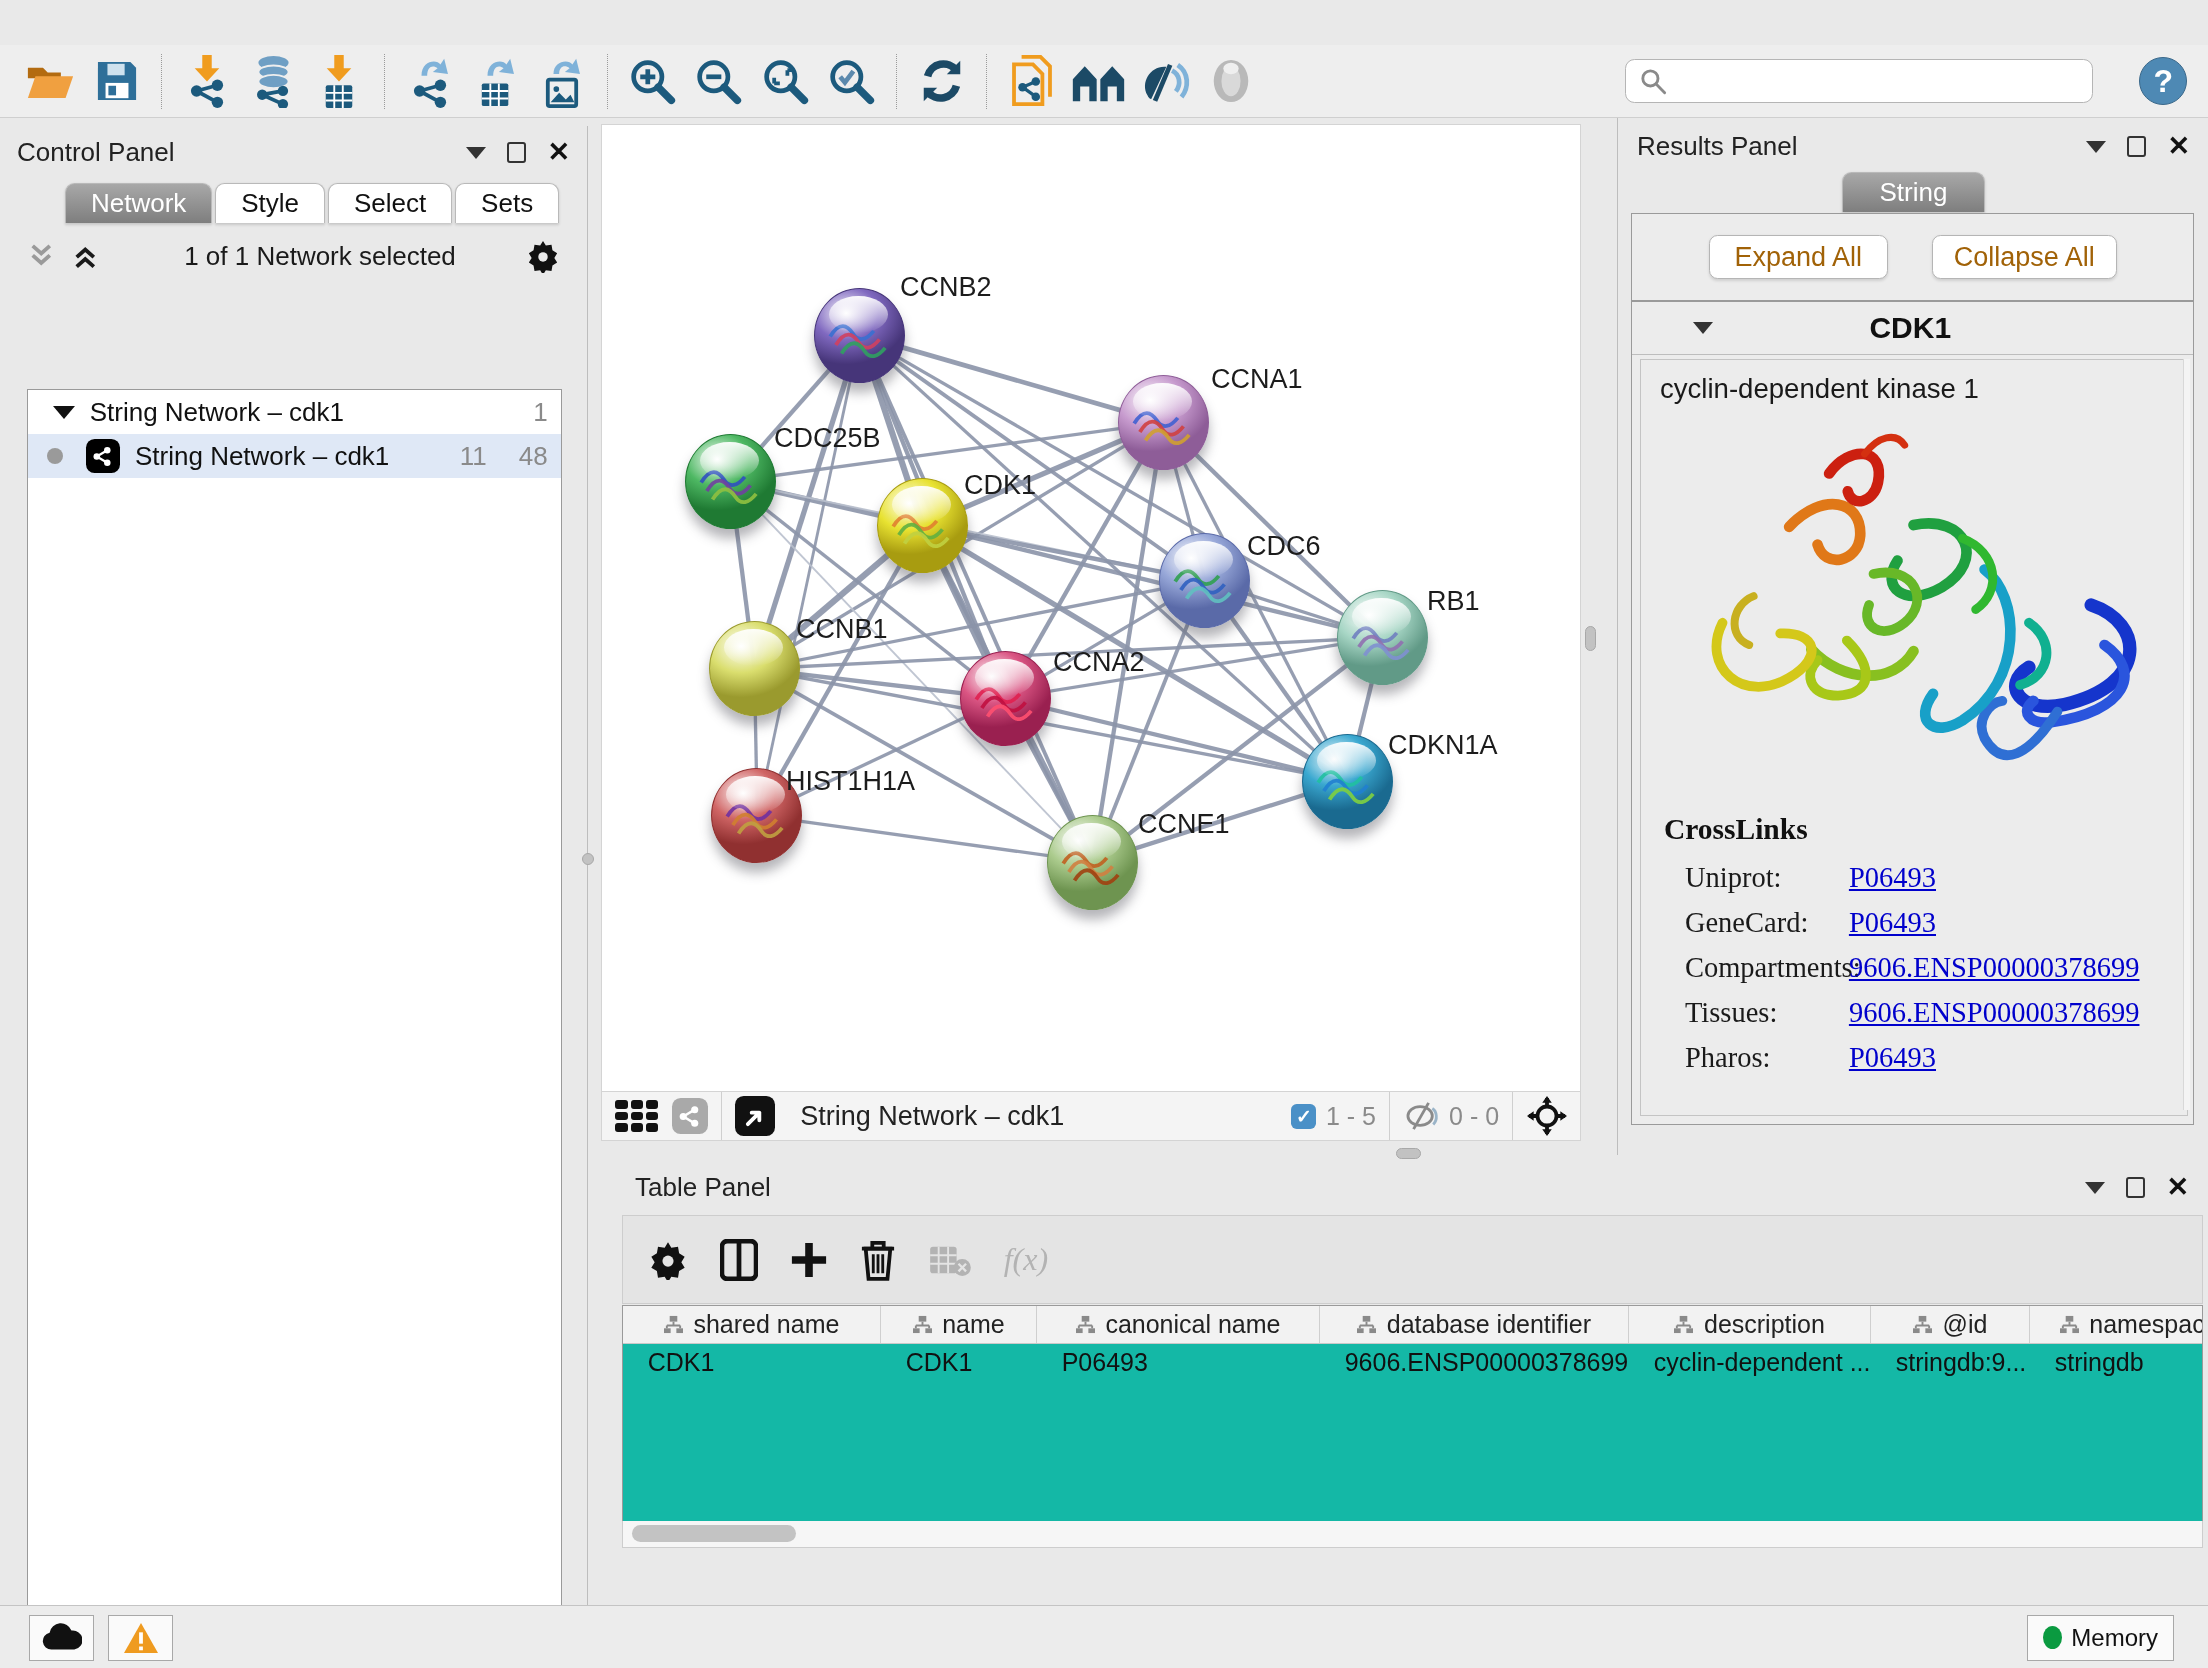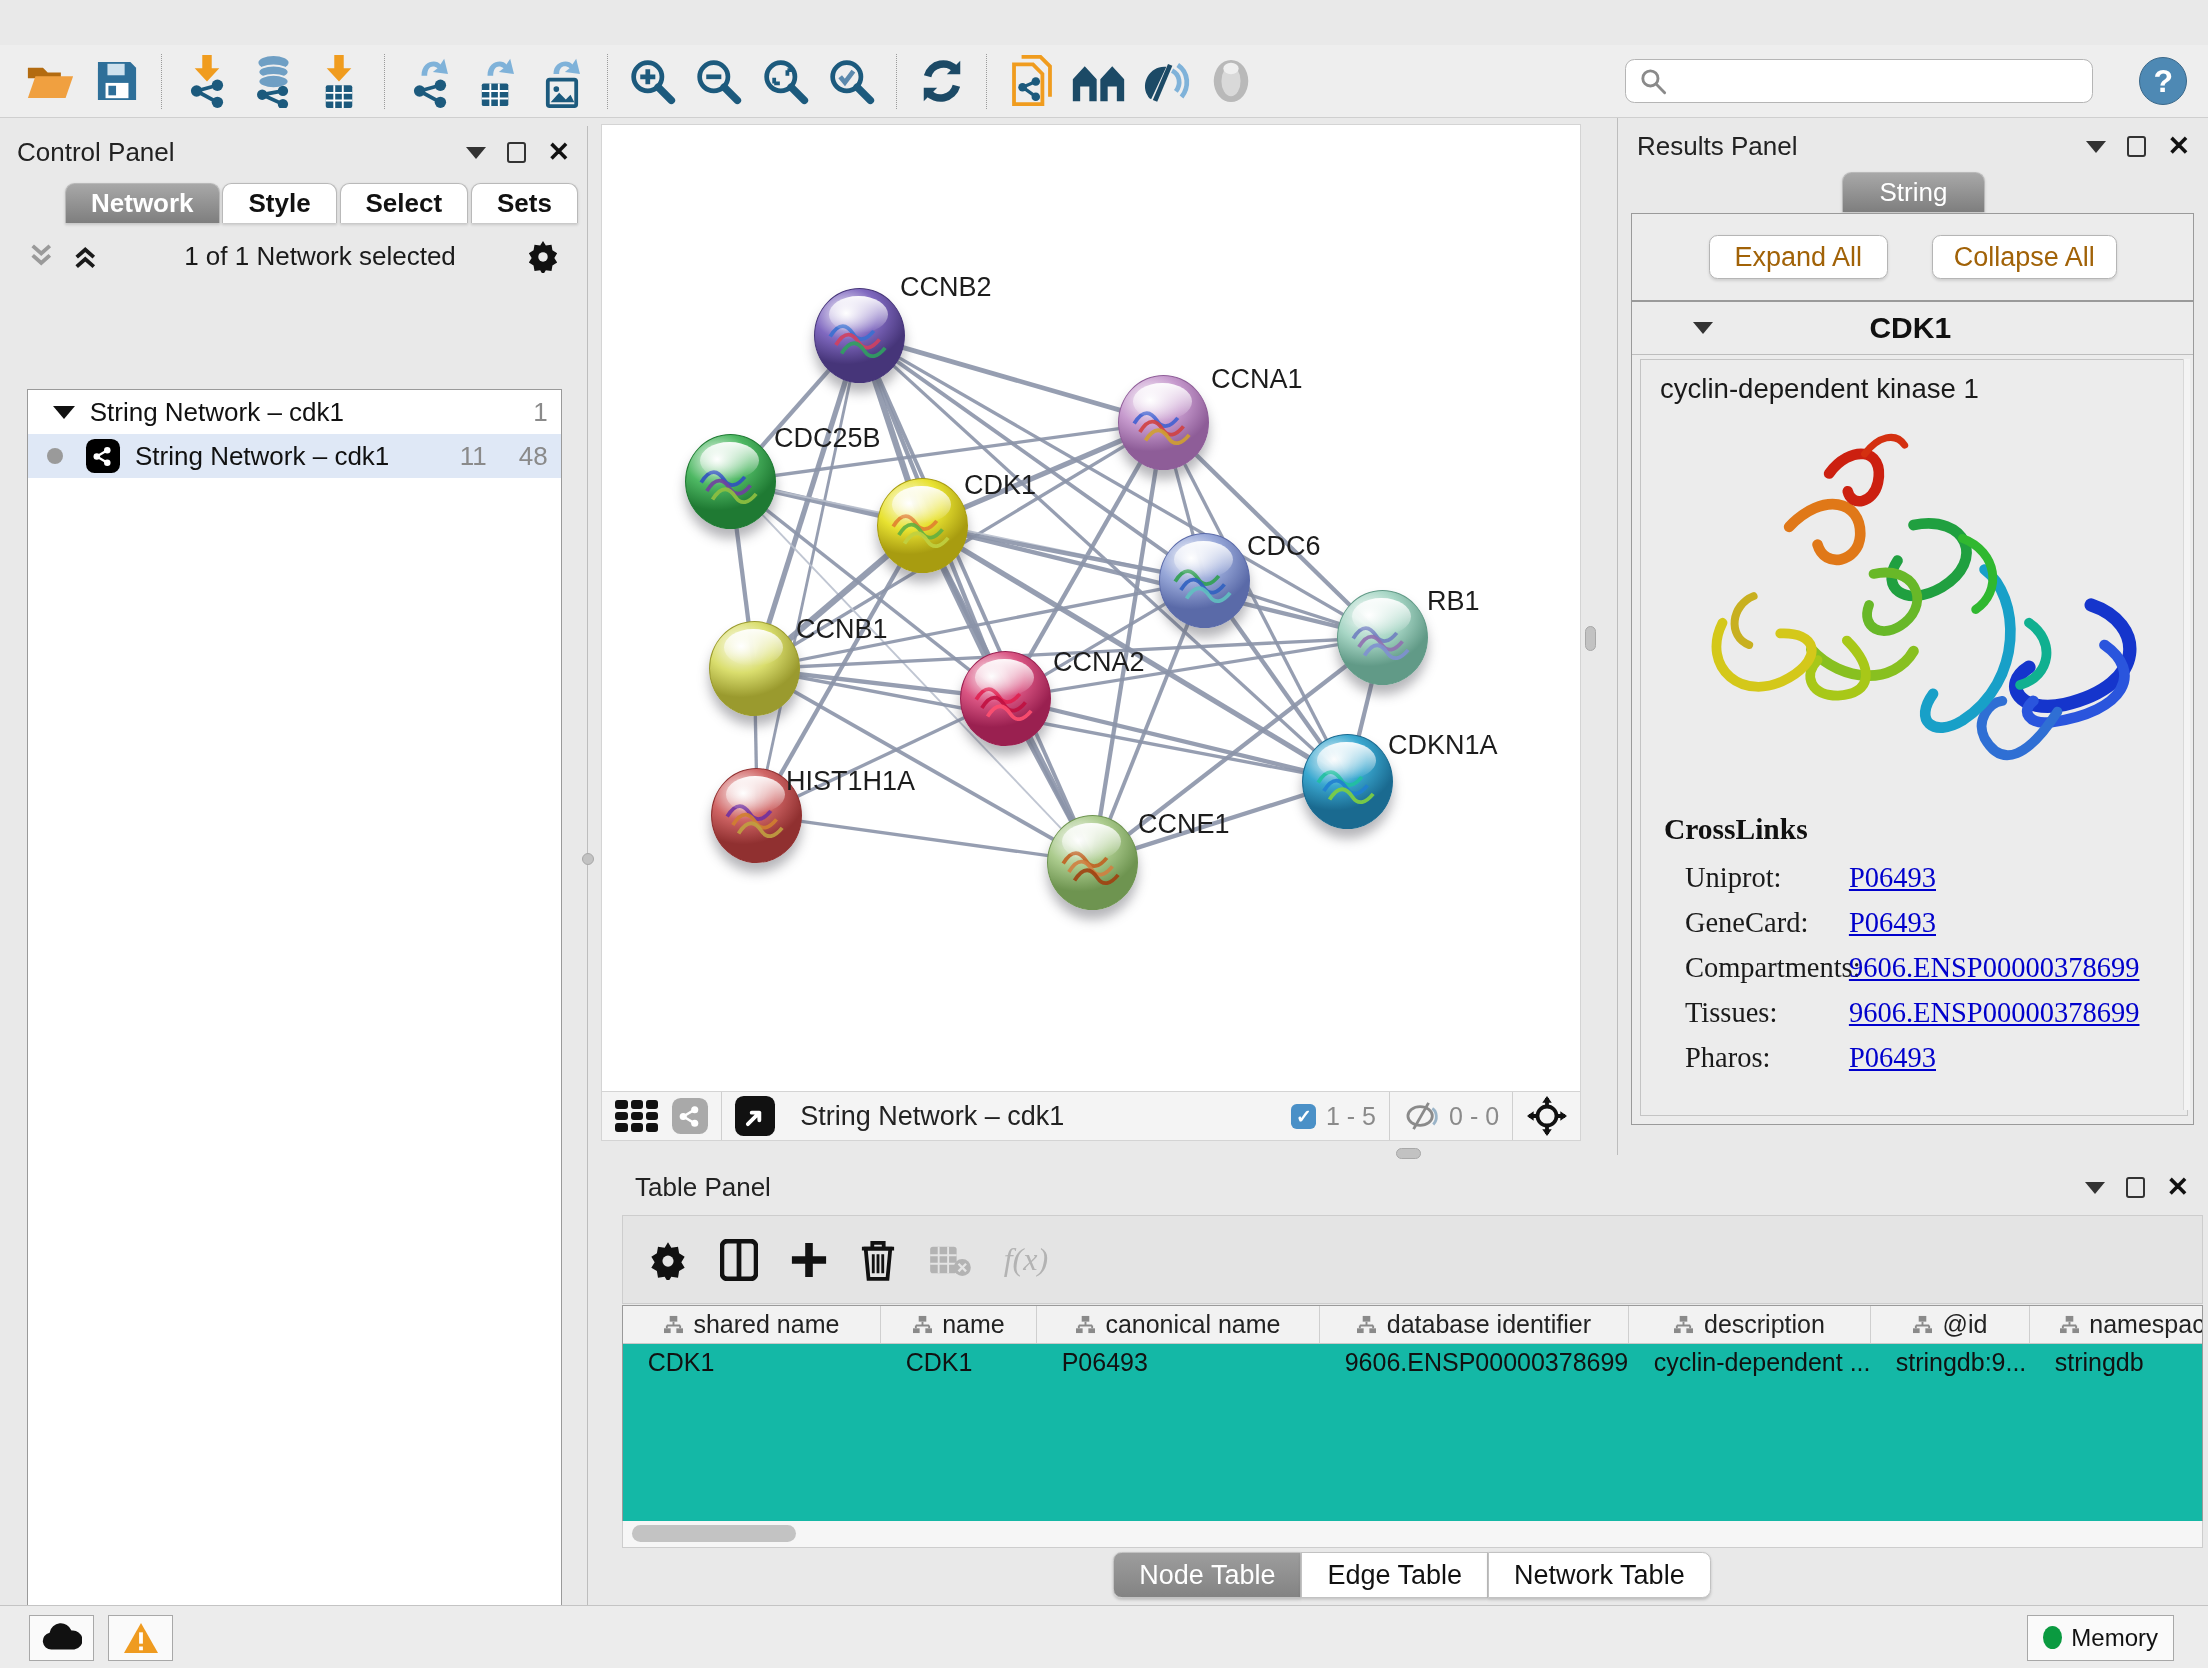--- a/index.html
+++ b/index.html
@@ -32,21 +32,21 @@
   .ph-tri { width:0; height:0; border-left:10.5px solid transparent; border-right:10.5px solid transparent; border-top:12.4px solid #333; }
   .ph-float { width:19px; height:21px; border:2.9px solid #333; border-radius:2.9px; }
   .ph-close { font-size:27px; font-weight:bold; color:#111; line-height:1; }
   .tabbtn { height:40px; padding:0 25px; display:flex; align-items:center; justify-content:center; font-size:26px;
     background:#fff; color:#111; border:1px solid #b9b9b9; border-bottom:none; border-radius:9.5px 9.5px 0 0; margin-right:2.9px; box-shadow:0 1.9px 2.9px rgba(0,0,0,.15);}
   .tabbtn.sel { background:linear-gradient(#a8a8a8,#7e7e7e); color:#fff; }
 
   
   #control-panel { position:absolute; left:0; top:126px; width:588px; height:1488px; background:#e9e9e9; border-right:1px solid #bdbdbd; }
   #control-panel .panel-header { padding:9.5px 17px 0 17px; height:44px; }
-  #cp-tabs { display:flex; margin:13.3px 0 0 65px;font-weight:bold; }
+  #cp-tabs { display:flex; margin:13.3px 0 0 65px; }
   #cp-selbar { display:flex; align-items:center; height:51px; margin:7.6px 27px 0 27px; font-size:26px; color:#1a1a1a; }
   #cp-selbar .chev { margin-right:15px; }
   #cp-seltext { flex:1; text-align:center; }
   #cp-tree { position:absolute; left:27px; top:263px; width:535px; height:1308px; background:#fff; border:1.9px solid #9a9a9a; }
   .tree-row { display:flex; align-items:center; height:44px; font-size:26px; color:#111; padding:0 13.3px; }
   .tree-row .count { margin-left:auto; color:#8a8a8a; }
   .tree-row.child { background:#dfe8f6; }
   .tree-tri { width:0; height:0; border-left:11.4px solid transparent; border-right:11.4px solid transparent; border-top:13.3px solid #111; margin:0 15px 0 11.4px; }
   .bullet { width:16px; height:16px; border-radius:50%; background:#9a9a9a; margin:0 23px 0 5.7px; }
   .string-app-icon { width:34px; height:34px; background:#000; border-radius:8.6px; margin-right:15px; display:flex; align-items:center; justify-content:center; }
@@ -678,25 +678,20 @@
             <div class="td-cell" style="width: 309px;">9606.ENSP00000378699</div>
             <div class="td-cell" style="width: 242px;">cyclin-dependent ...</div>
             <div class="td-cell" style="width: 159px;">stringdb:9...</div>
             <div class="td-cell" style="width: 219px;">stringdb</div>
           </div>
         </div>
     </div>
     <div id="tp-hscroll">
         <div id="tp-hthumb"></div>
       </div>
-    <div id="tp-tabs">
-        <div class="bottom-tab sel">Node Table</div>
-        <div class="bottom-tab">Edge Table</div>
-        <div class="bottom-tab">Network Table</div>
-      </div>
   </div>
 
   <div id="statusbar">
     <div class="sb-btn" style="left:28.5px;">
       <svg width="42" height="28.5" viewBox="0 0 44 30">
           <path d="M12 28 a9 9 0 0 1 -2 -17.8 A12 12 0 0 1 33 8 a8 8 0 0 1 3 20z" fill="#111"></path>
         </svg>
     </div>
     <div class="sb-btn" style="left:108px;">
       <svg width="38" height="34" viewBox="0 0 40 36">

